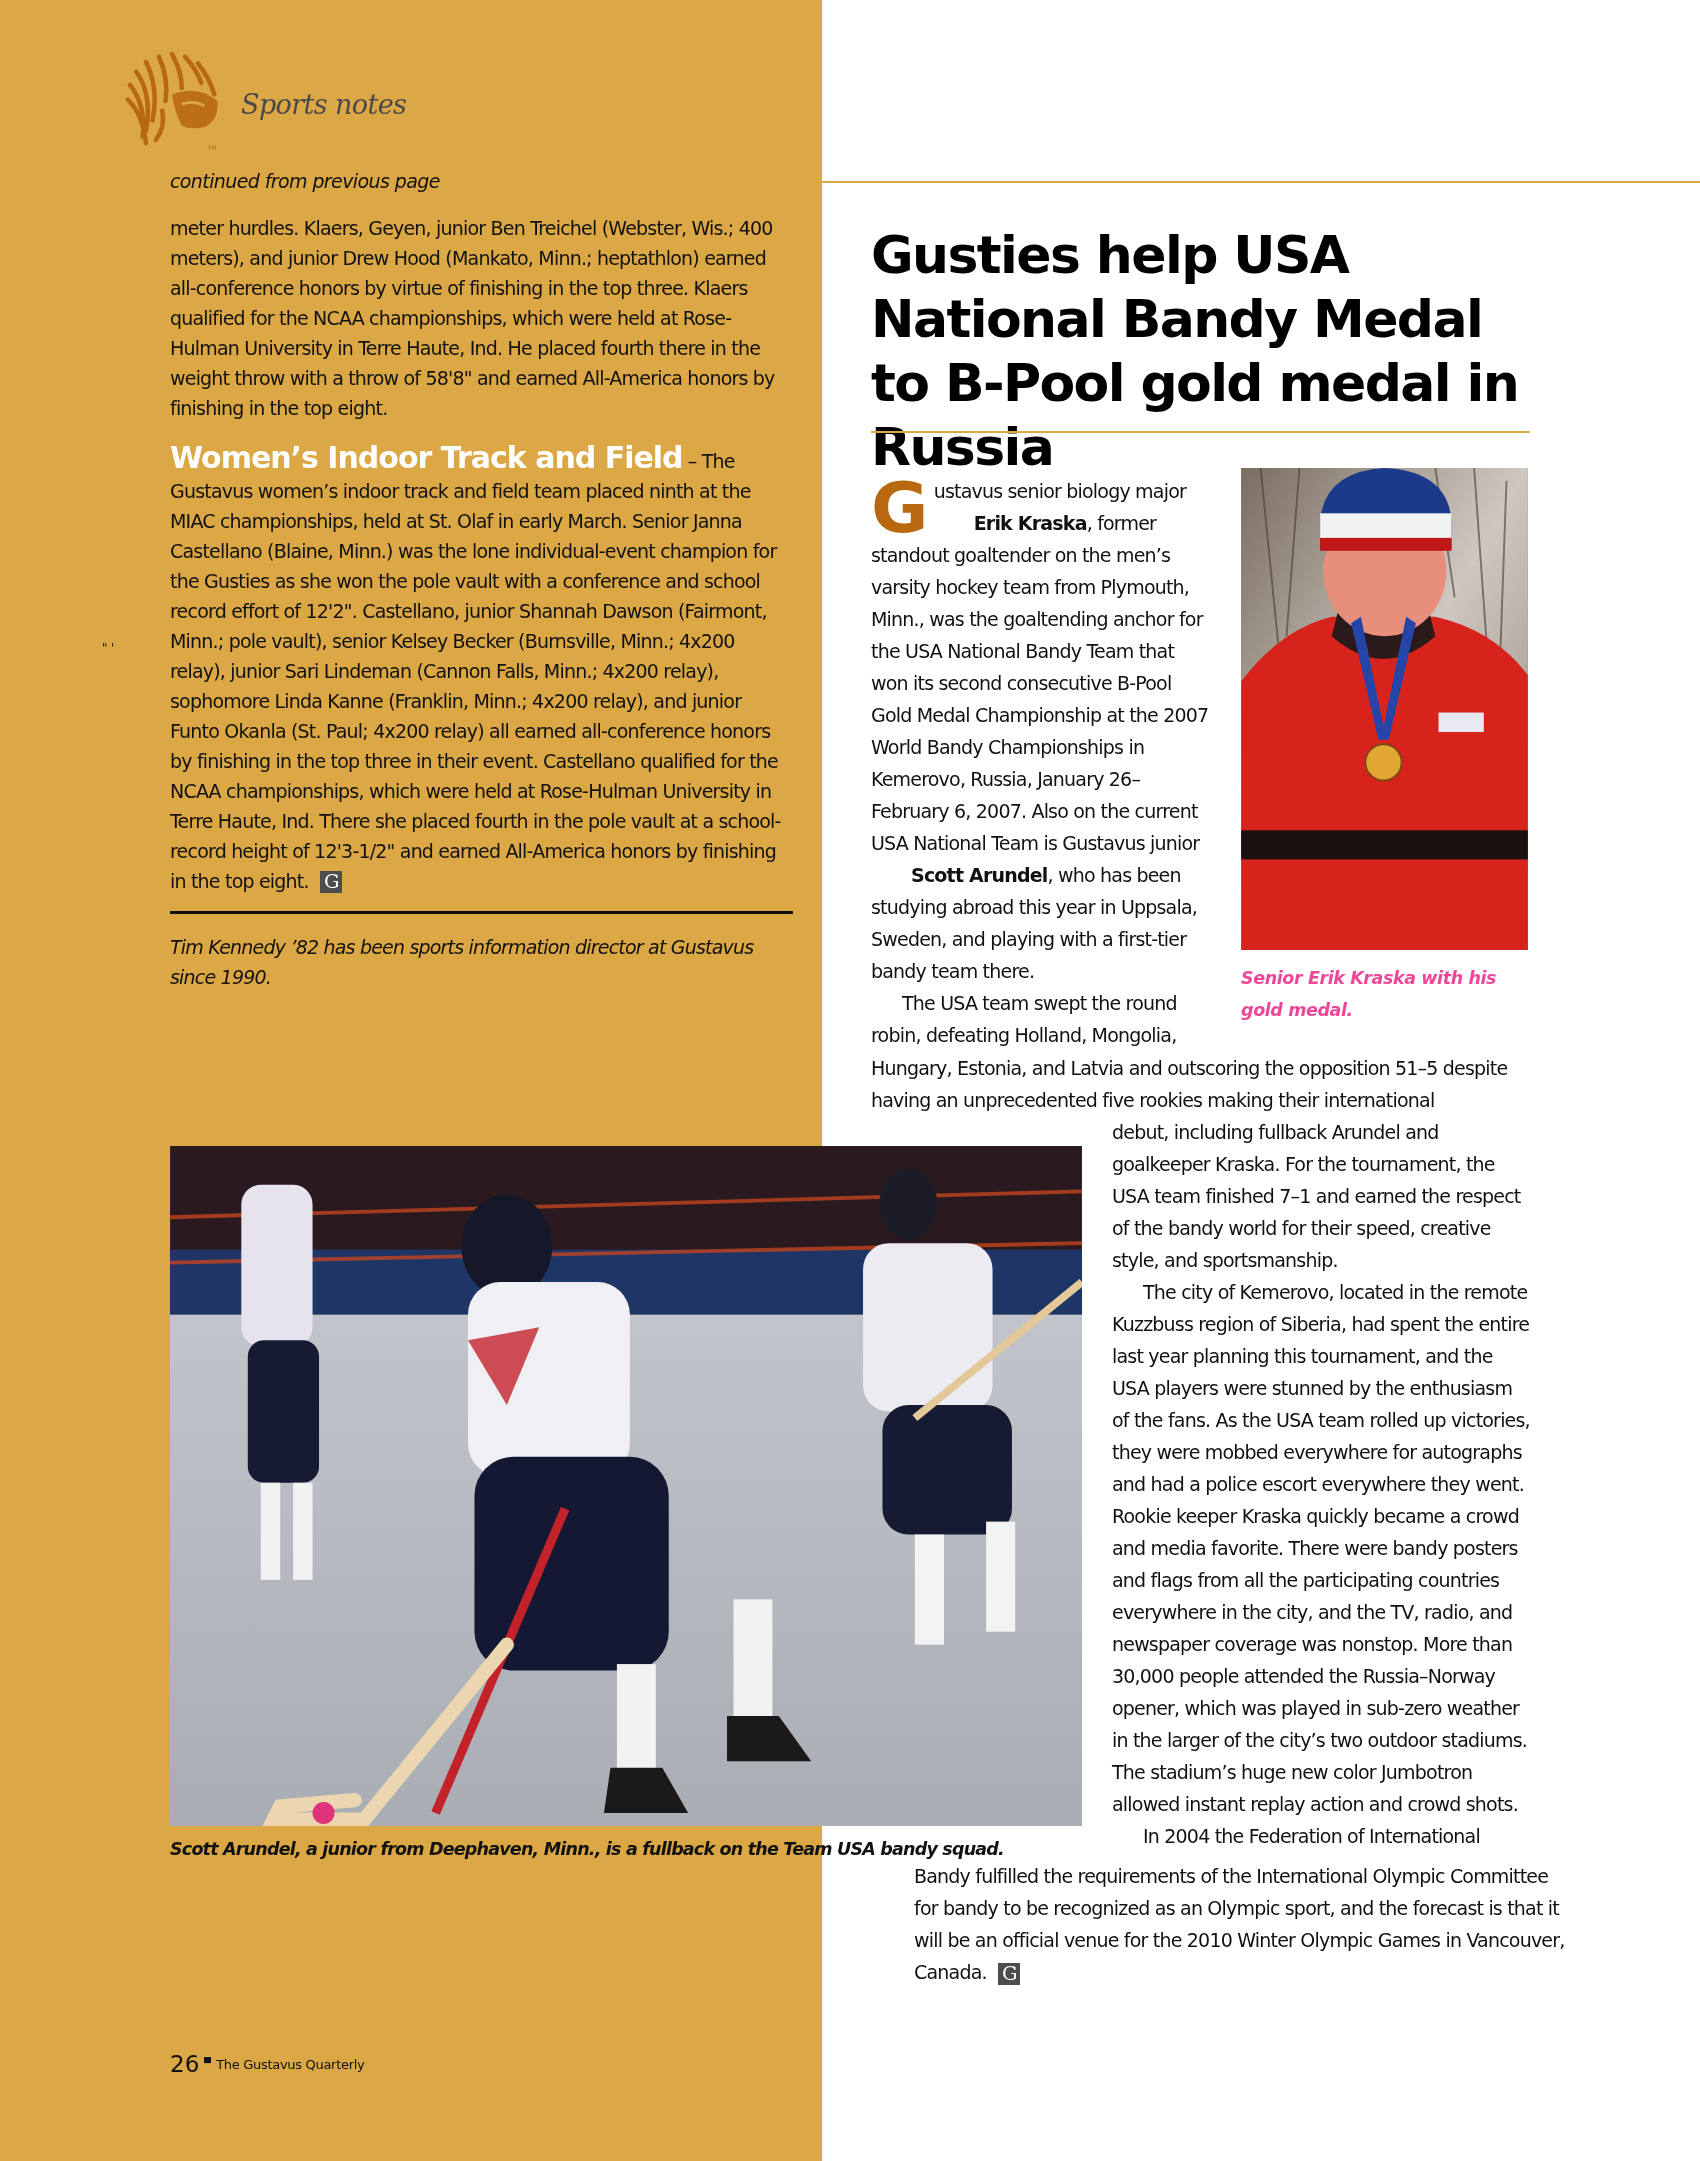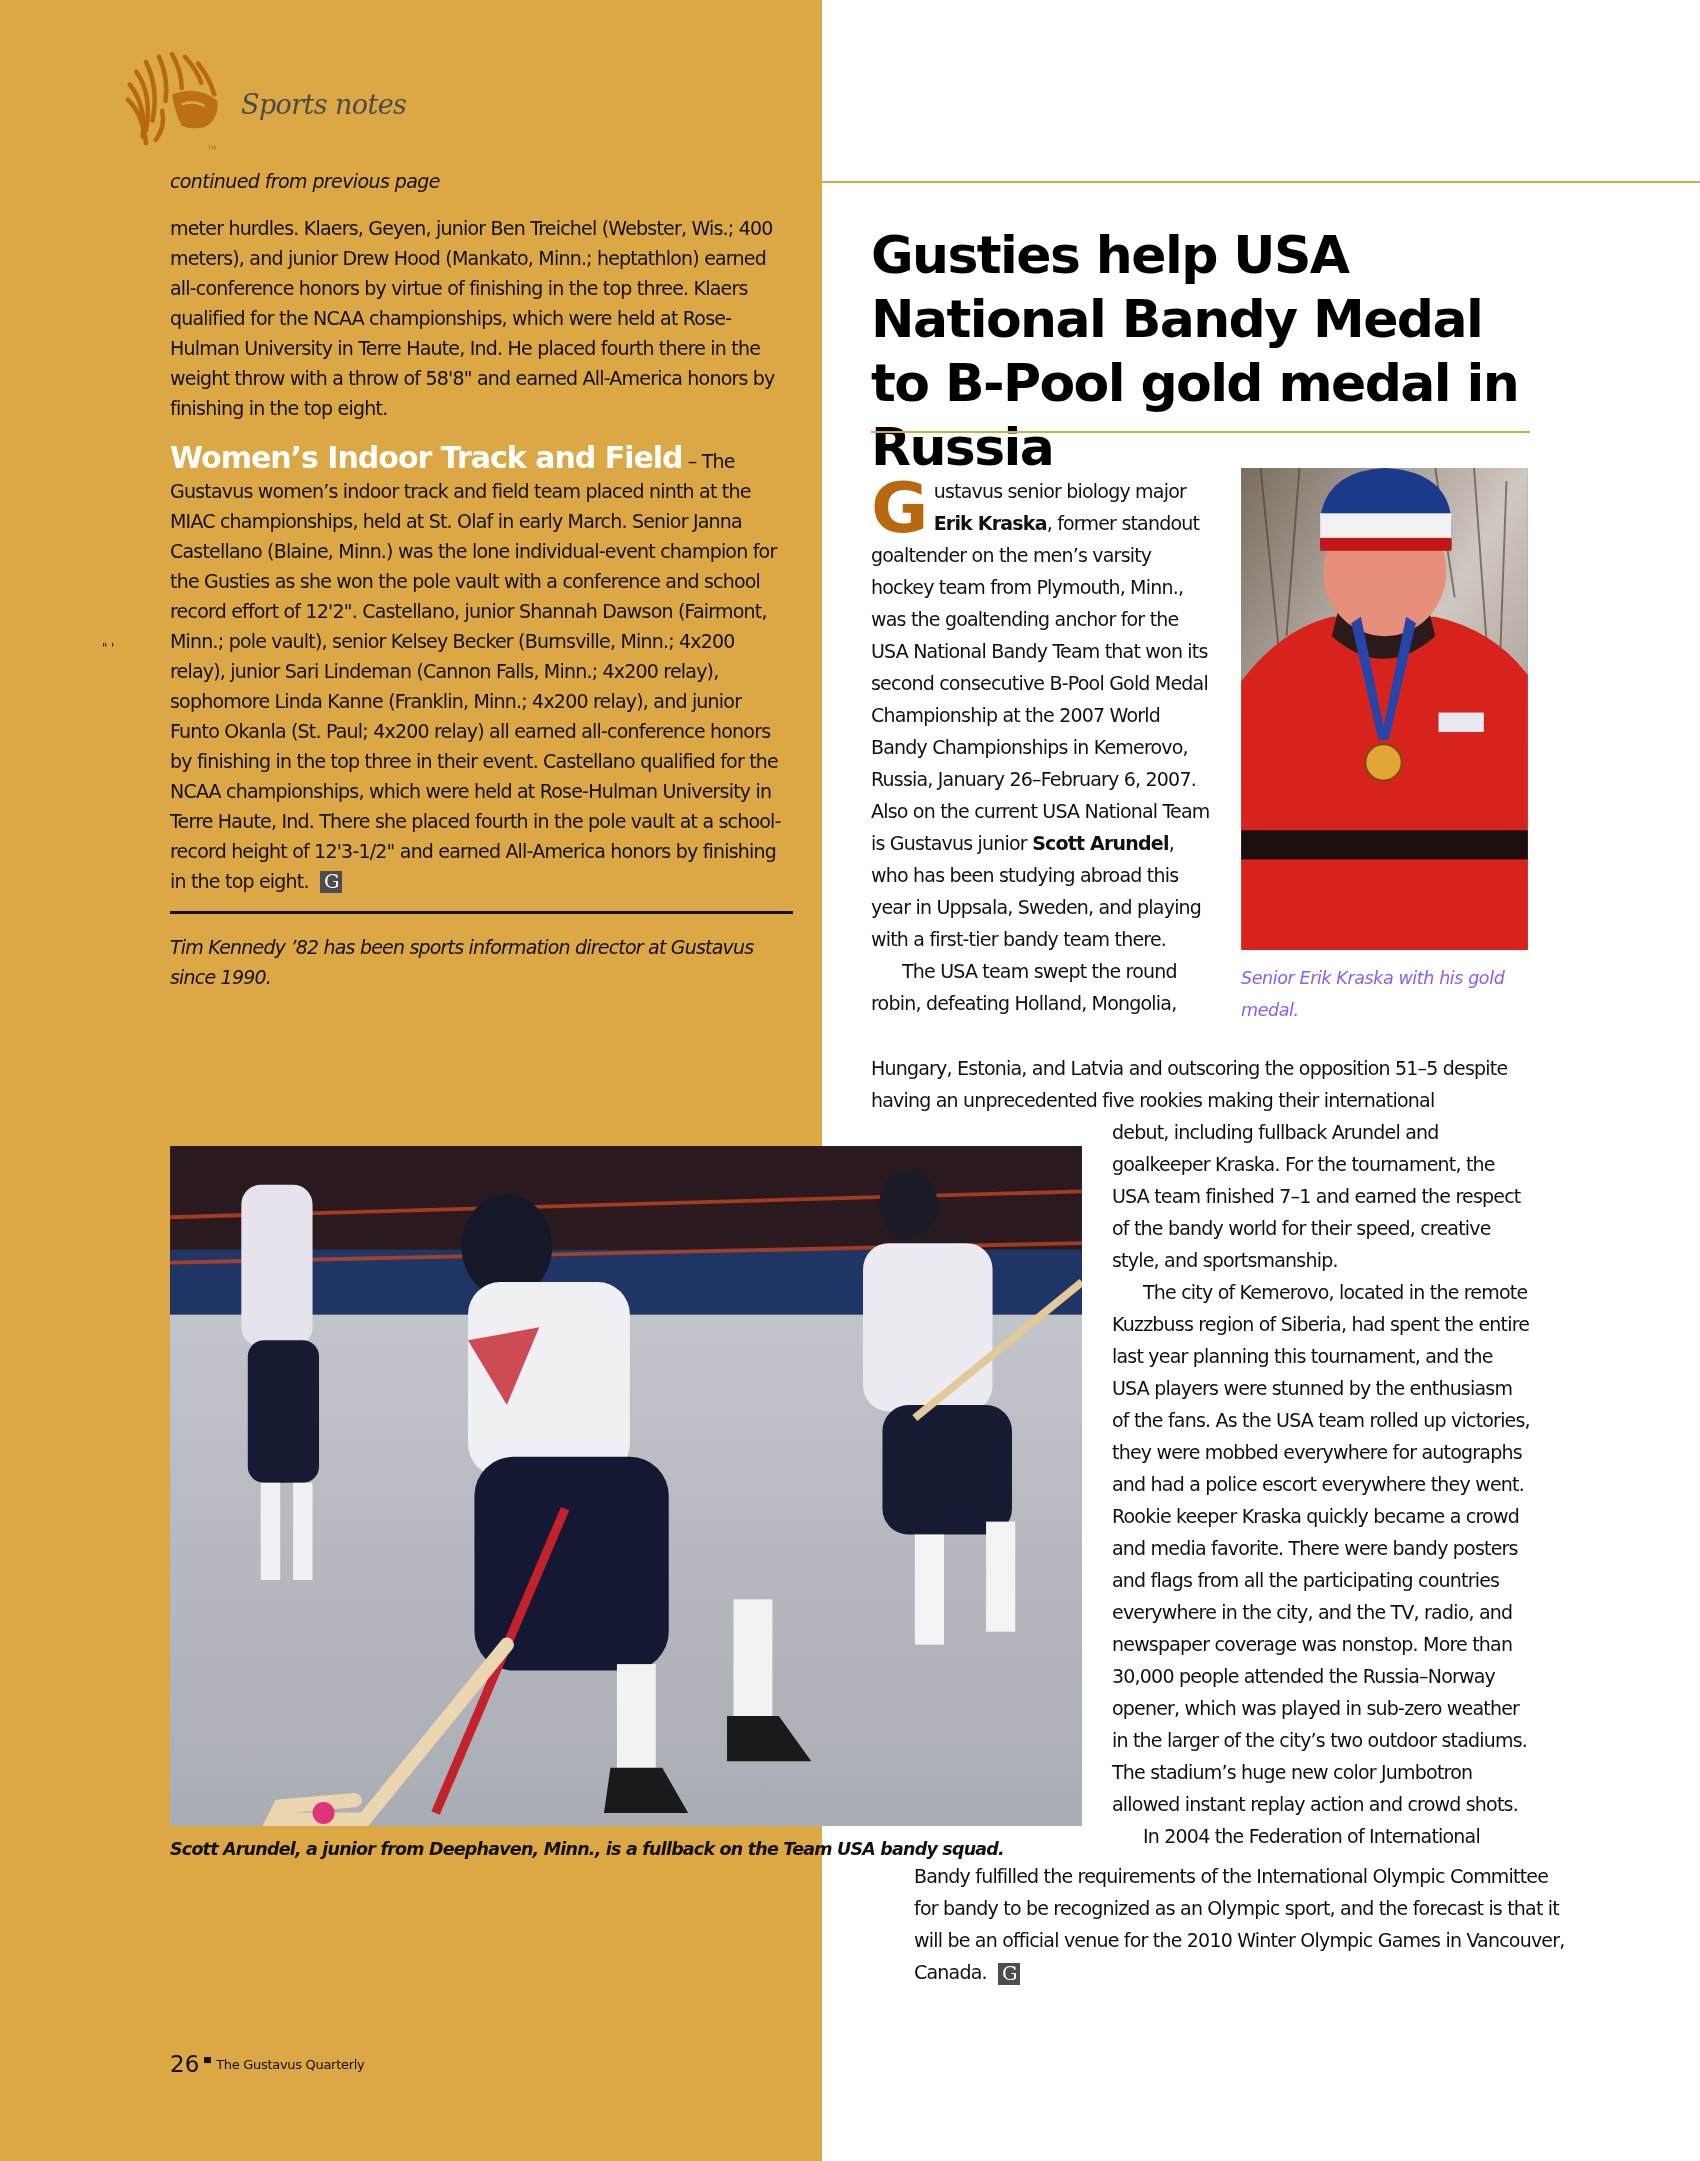--- a/index.html
+++ b/index.html
@@ -84,30 +84,30 @@
   .art-wide {
     position: absolute; left: 871px; top: 1052px; width: 648px;
   }
   .art-col2 {
     position: absolute; left: 1112px; top: 1116px; width: 421px;
   }
   .art-tail {
     position: absolute; left: 914px; top: 1860px; width: 660px;
   }
   .indent { display: inline-block; width: 31px; }
-  .bold { font-weight: bold; }
+  .bold { font-weight: bold; margin-left: 40px; }
   
   .photo-kraska {
     position: absolute; left: 1241px; top: 468px; width: 287px; height: 482px;
     overflow: hidden; background: #9a8f85;
   }
   .cap-kraska {
     position: absolute; left: 1241px; top: 962px; width: 291px;
-    font-weight: normal; font-style: italic; font-size: 17.5px; line-height: 32px;
-    letter-spacing: -0.4px; color: #8b5cf6; margin: 0;
+    font-weight: bold; font-style: italic; font-size: 17.5px; line-height: 32px;
+    letter-spacing: -0.4px; color: #ec4899; margin: 0;
   }
   .photo-bandy {
     position: absolute; left: 170px; top: 1146px; width: 912px; height: 680px;
     overflow: hidden; background: #b9bcc2;
   }
   .cap-bandy {
     position: absolute; left: 170px; top: 1836px; width: 907px;
     font-weight: bold; font-style: italic; font-size: 17.5px; line-height: 26px;
     letter-spacing: -0.8px; color: #111; margin: 0;
   }

